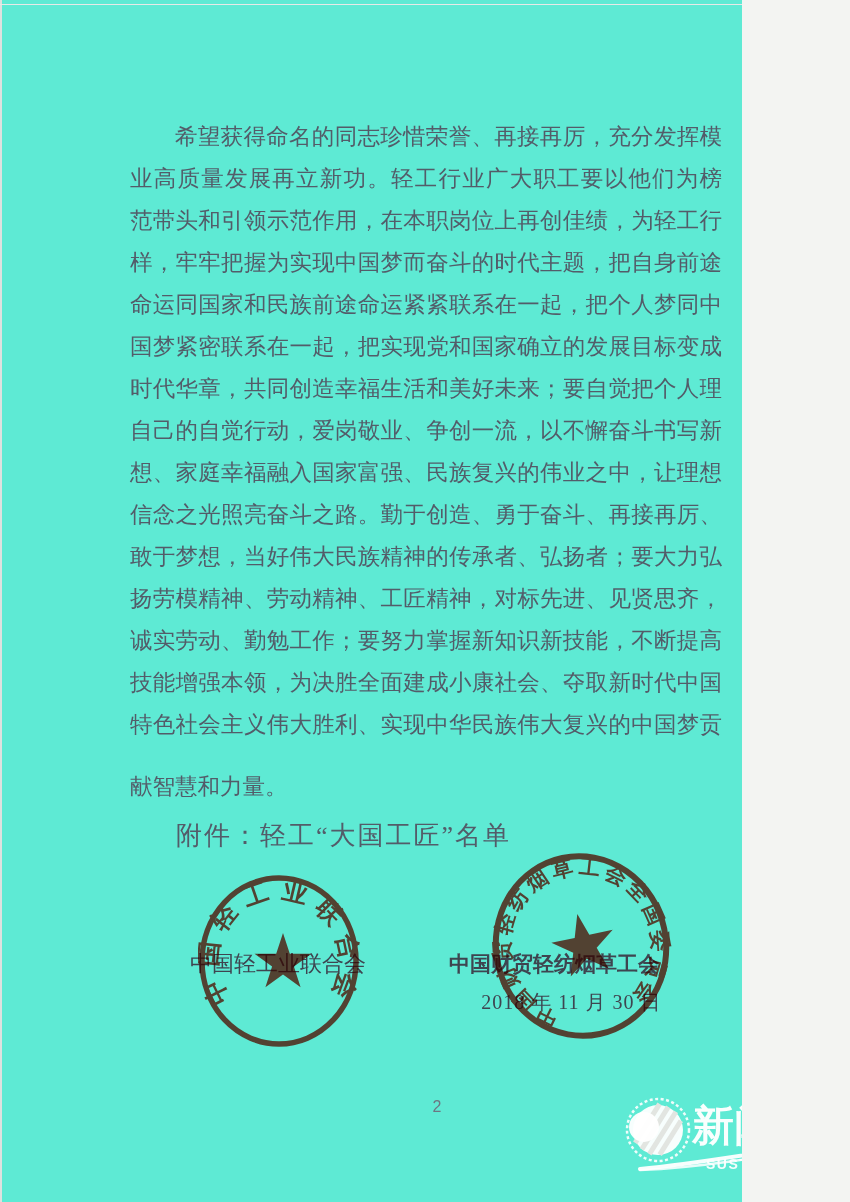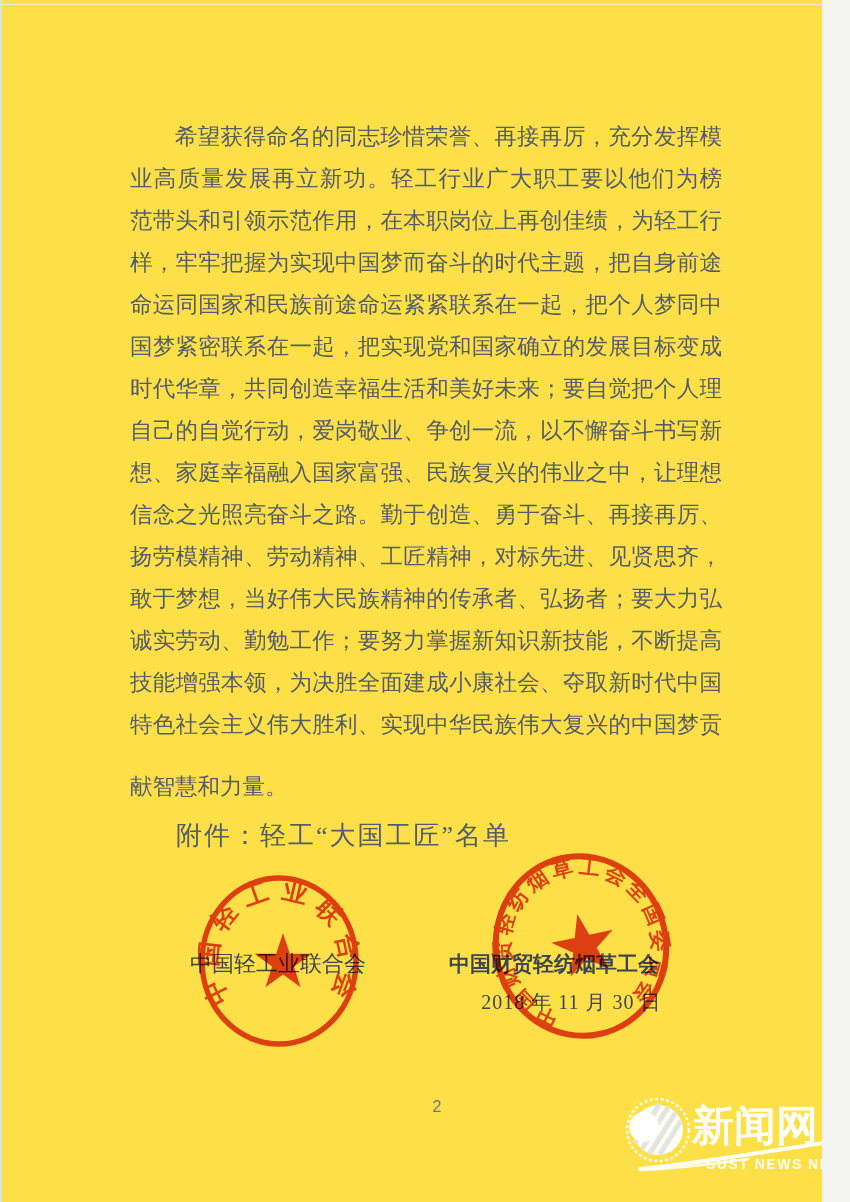--- a/index.html
+++ b/index.html
@@ -1,18 +1,18 @@
 <!DOCTYPE html>
 <html><head>
 <meta charset="utf-8">
 <style>
   html,body{margin:0;padding:0;background:#f3f4f2;}
   .page{
-    position:relative;width:822px;height:1202px;overflow:hidden;
-    background:#fde047;
+    position:relative;width:742px;height:1202px;overflow:hidden;
+    background:#5eead4;
     font-family:"Liberation Serif","DejaVu Serif",serif;
   }
   .scan-edge-left{position:absolute;left:0;top:0;width:2px;height:1202px;background:#dfe1df;}
   .scan-edge-top{position:absolute;left:0;top:4px;width:850px;height:1px;background:#e8e9e7;}
 
   
   .bodytext{position:absolute;left:130px;top:116px;width:592px;color:#535c69;font-size:22.5px;}
   .bodyline{height:42px;line-height:42px;text-align:justify;text-align-last:justify;}
   .bodyline.first{padding-left:45px;}
   .bodyline.last{text-align-last:left;margin-top:20px;}
@@ -53,22 +53,22 @@
       <div class="bodyline first">希望获得命名的同志珍惜荣誉、再接再厉，充分发挥模</div>
       <div class="bodyline">业高质量发展再立新功。轻工行业广大职工要以他们为榜</div>
       <div class="bodyline">范带头和引领示范作用，在本职岗位上再创佳绩，为轻工行</div>
       <div class="bodyline">样，牢牢把握为实现中国梦而奋斗的时代主题，把自身前途</div>
       <div class="bodyline">命运同国家和民族前途命运紧紧联系在一起，把个人梦同中</div>
       <div class="bodyline">国梦紧密联系在一起，把实现党和国家确立的发展目标变成</div>
       <div class="bodyline">时代华章，共同创造幸福生活和美好未来；要自觉把个人理</div>
       <div class="bodyline">自己的自觉行动，爱岗敬业、争创一流，以不懈奋斗书写新</div>
       <div class="bodyline">想、家庭幸福融入国家富强、民族复兴的伟业之中，让理想</div>
       <div class="bodyline">信念之光照亮奋斗之路。勤于创造、勇于奋斗、再接再厉、</div>
+      <div class="bodyline">敢于梦想，当好伟大民族精神的传承者、弘扬者；要大力弘</div>
       <div class="bodyline">扬劳模精神、劳动精神、工匠精神，对标先进、见贤思齐，</div>
-      <div class="bodyline">敢于梦想，当好伟大民族精神的传承者、弘扬者；要大力弘</div>
       <div class="bodyline">诚实劳动、勤勉工作；要努力掌握新知识新技能，不断提高</div>
       <div class="bodyline">技能增强本领，为决胜全面建成小康社会、夺取新时代中国</div>
       <div class="bodyline">特色社会主义伟大胜利、实现中华民族伟大复兴的中国梦贡</div>
       <div class="bodyline last">献智慧和力量。</div>
     </div>
 
   <div class="attachment">附件：轻工“大国工匠”名单</div>
 
   <div class="sig sig-left">中国轻工业联合会</div>
   <div class="sig sig-right">中国财贸轻纺烟草工会</div>

